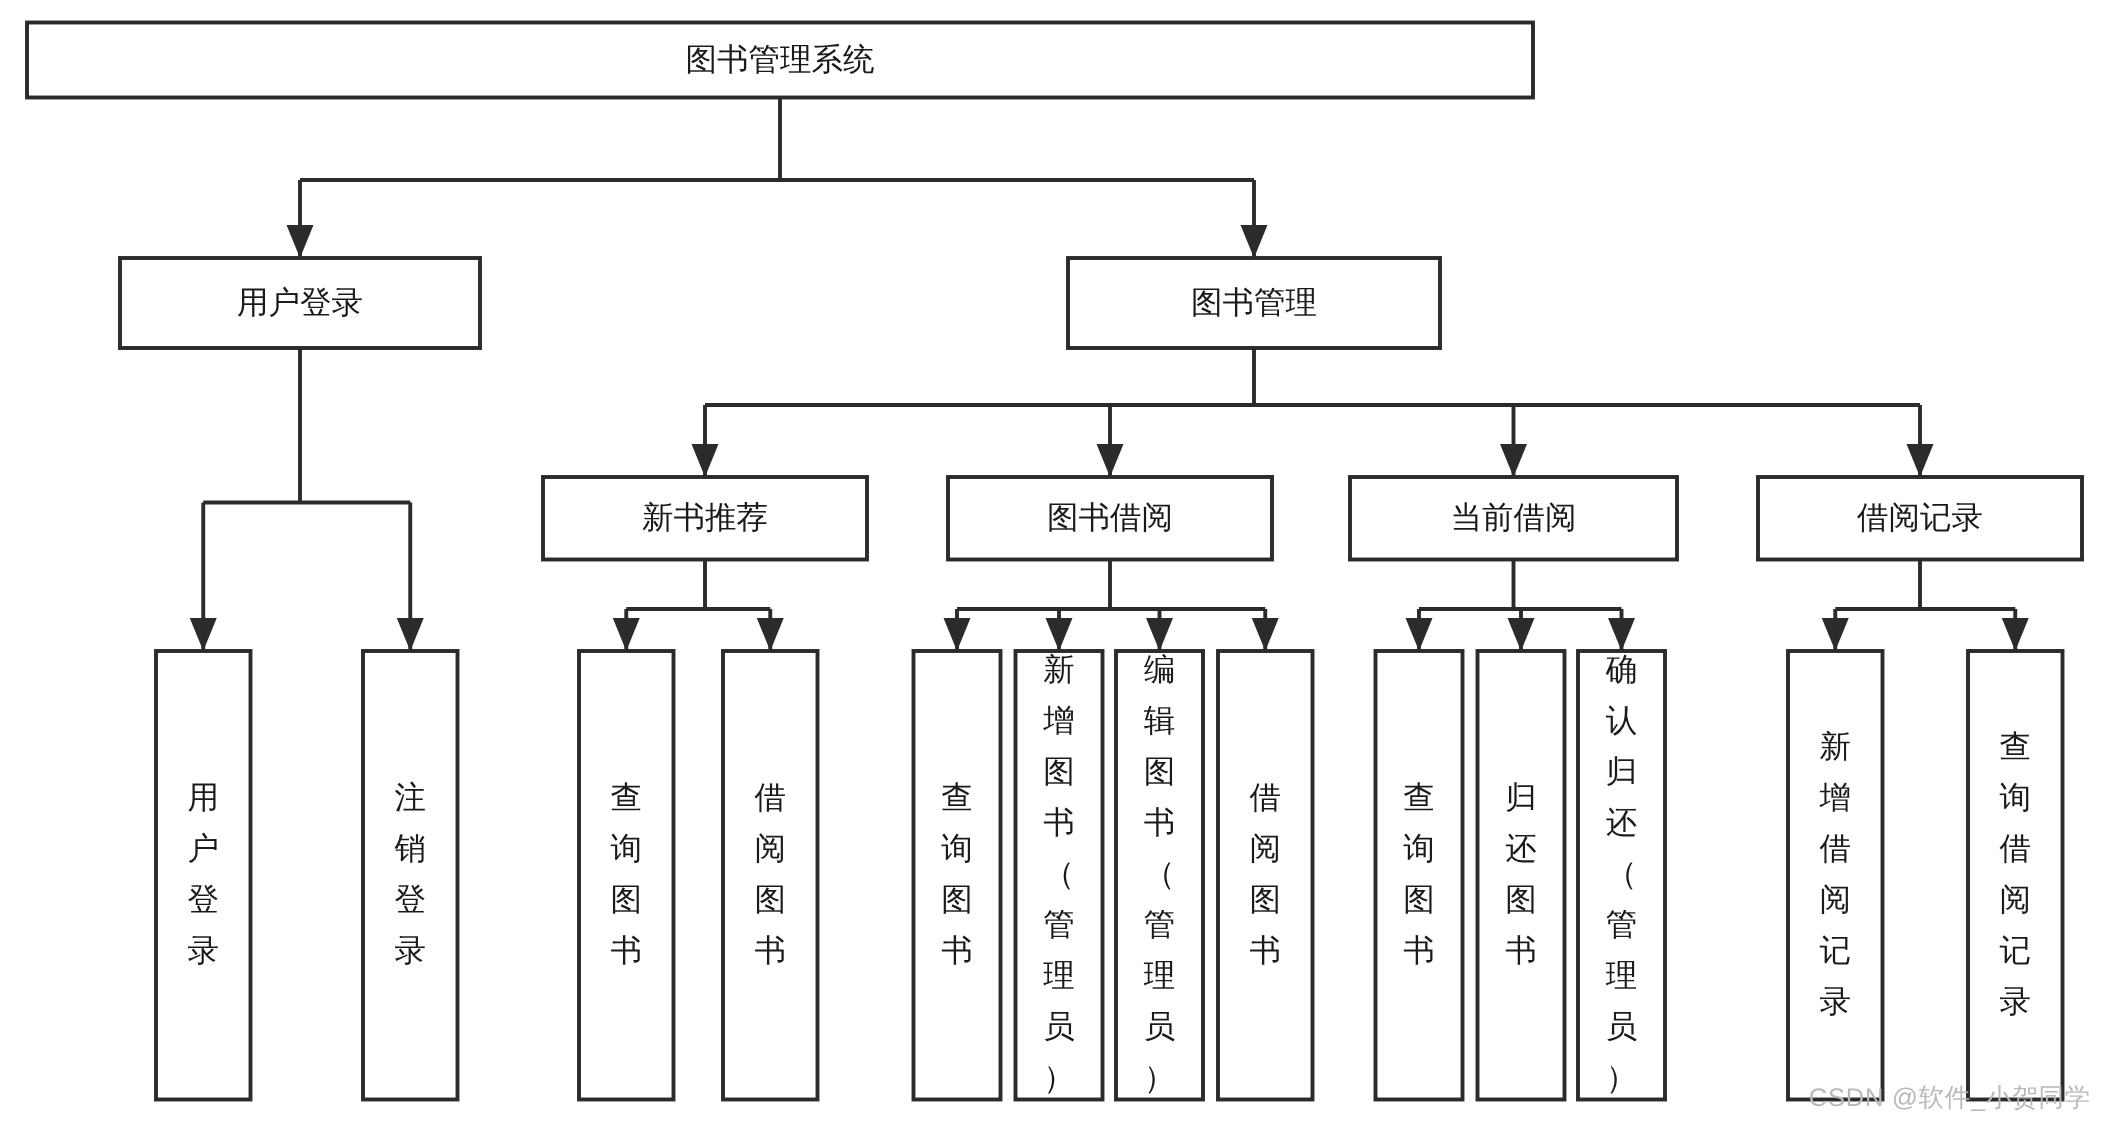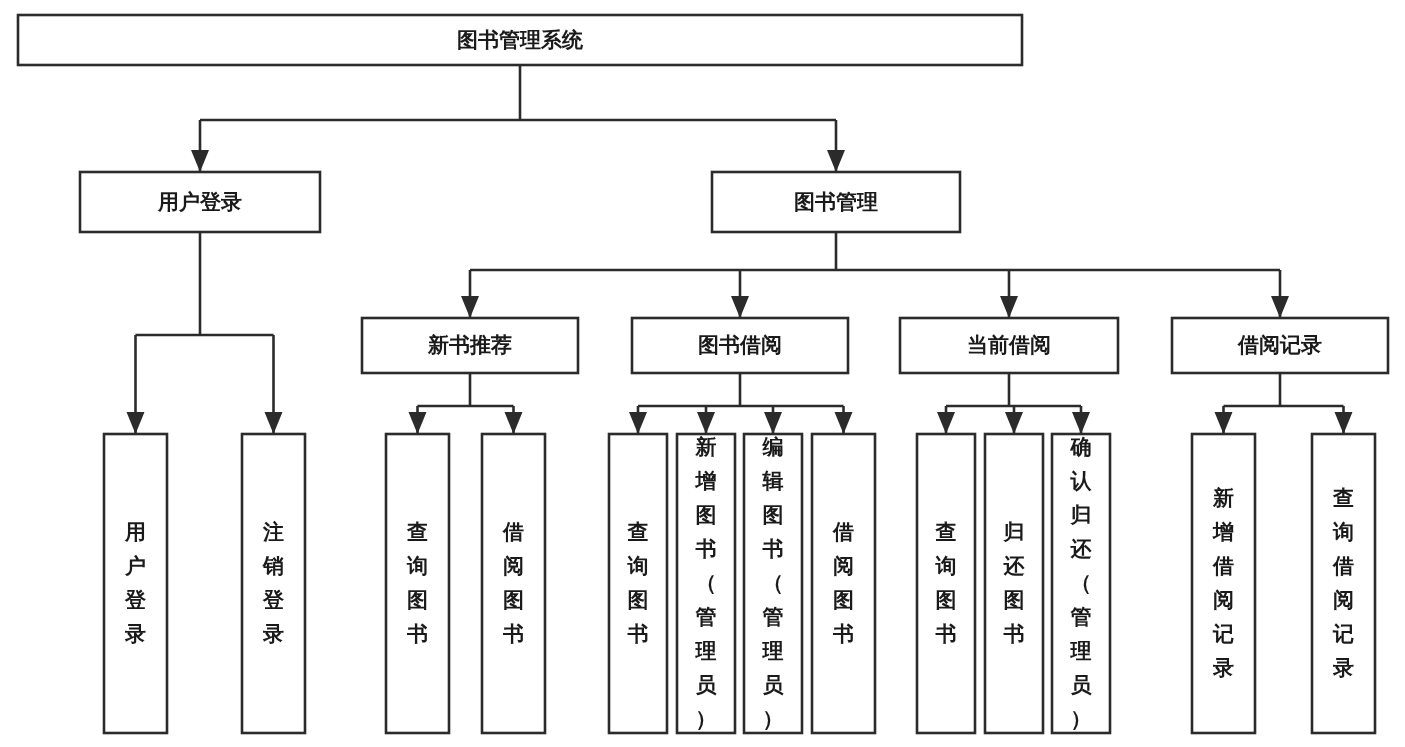--- a/index.html
+++ b/index.html
@@ -11,21 +11,20 @@
     width: 1405px;
     height: 747px;
     font-family: "Liberation Sans", "DejaVu Sans", sans-serif;
     overflow: hidden;
     position: relative;
   }
   #diagram-root {
     position: relative;
     width: 1402px;
     height: 747px;
-    font-weight: bold;
   }
   svg#diagram-canvas {
     position: absolute;
     left: 0;
     top: 0;
     width: 1405px;
     height: 747px;
     display: block;
   }
   .node-box {
@@ -202,13 +201,14 @@
         <g class="node">
           <rect x="1192" y="434" width="63" height="299" class="node-box"></rect>
           <text x="1223.5" y="0" class="node-label v-label"><tspan x="1223.5" y="498.5">新</tspan><tspan x="1223.5" y="532.5">增</tspan><tspan x="1223.5" y="566.5">借</tspan><tspan x="1223.5" y="600.5">阅</tspan><tspan x="1223.5" y="634.5">记</tspan><tspan x="1223.5" y="668.5">录</tspan></text>
         </g>
         <g class="node">
           <rect x="1312" y="434" width="63" height="299" class="node-box"></rect>
           <text x="1343.5" y="0" class="node-label v-label"><tspan x="1343.5" y="498.5">查</tspan><tspan x="1343.5" y="532.5">询</tspan><tspan x="1343.5" y="566.5">借</tspan><tspan x="1343.5" y="600.5">阅</tspan><tspan x="1343.5" y="634.5">记</tspan><tspan x="1343.5" y="668.5">录</tspan></text>
         </g>
       </g>
   </svg>
+  <div class="watermark">CSDN @软件_小贺同学</div>
 </div>
 
 </body></html>

